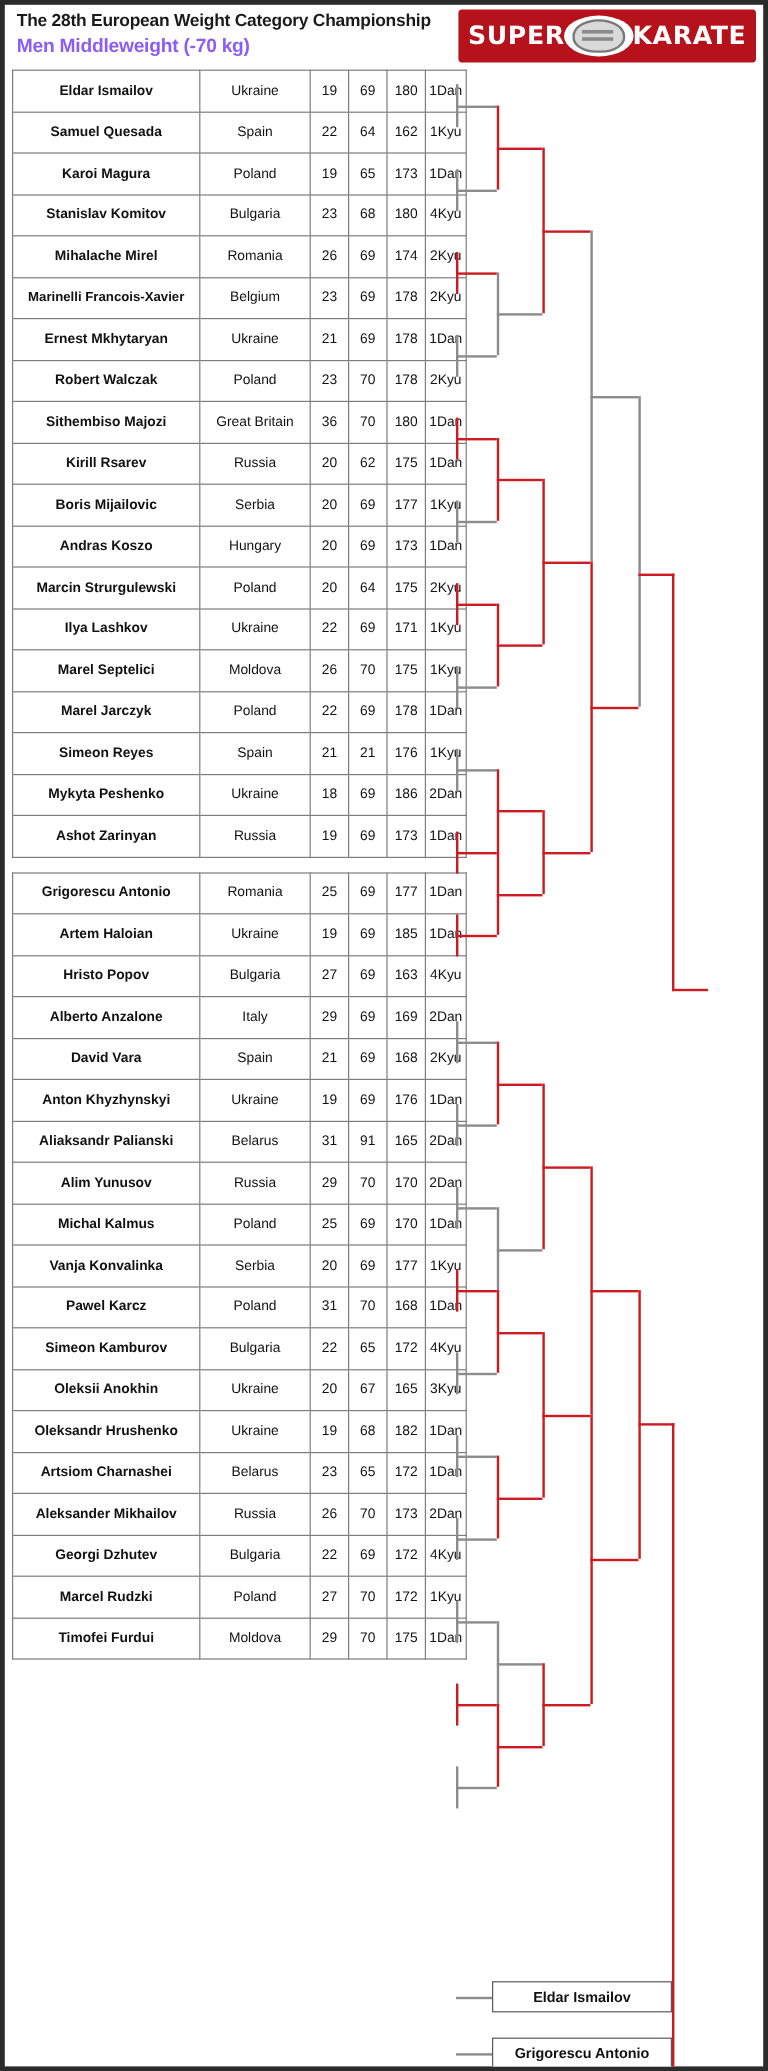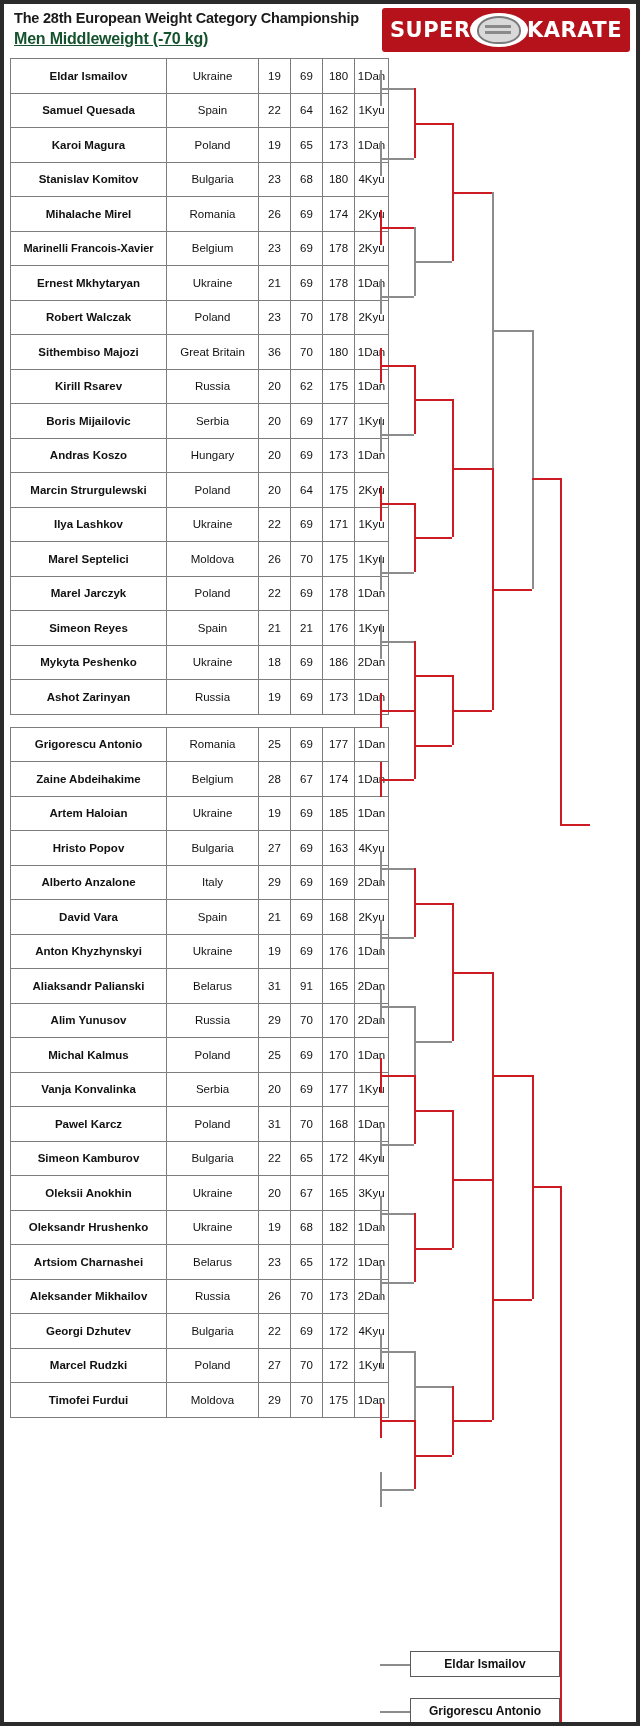--- a/index.html
+++ b/index.html
@@ -29,25 +29,24 @@
     font-size:14.5px;
     font-weight:bold;
     color:#1a1a1a;
     letter-spacing:-0.2px;
     line-height:20px;
     white-space:nowrap;
   }
   .title2{
     font-size:16px;
     font-weight:bold;
-    color:#14532d;
+    color:#8b5cf6;
     line-height:22px;
     letter-spacing:-0.2px;
     white-space:nowrap;
-    text-decoration:underline;
   }
   .logo{
     position:absolute;
     right:6px;
     top:4px;
     width:248px;
     height:44px;
     background:#b5121b;
     border-radius:3px;
     display:flex;
@@ -339,28 +338,20 @@
             </tr>
             <tr>
               <td class="name">Grigorescu Antonio</td>
               <td class="country">Romania</td>
               <td class="num">25</td>
               <td class="num">69</td>
               <td class="num">177</td>
               <td class="rank">1Dan</td>
             </tr>
             <tr>
-              <td class="name">Zaine Abdeihakime</td>
-              <td class="country">Belgium</td>
-              <td class="num">28</td>
-              <td class="num">67</td>
-              <td class="num">174</td>
-              <td class="rank">1Dan</td>
-            </tr>
-            <tr>
               <td class="name">Artem Haloian</td>
               <td class="country">Ukraine</td>
               <td class="num">19</td>
               <td class="num">69</td>
               <td class="num">185</td>
               <td class="rank">1Dan</td>
             </tr>
             <tr>
               <td class="name">Hristo Popov</td>
               <td class="country">Bulgaria</td>

